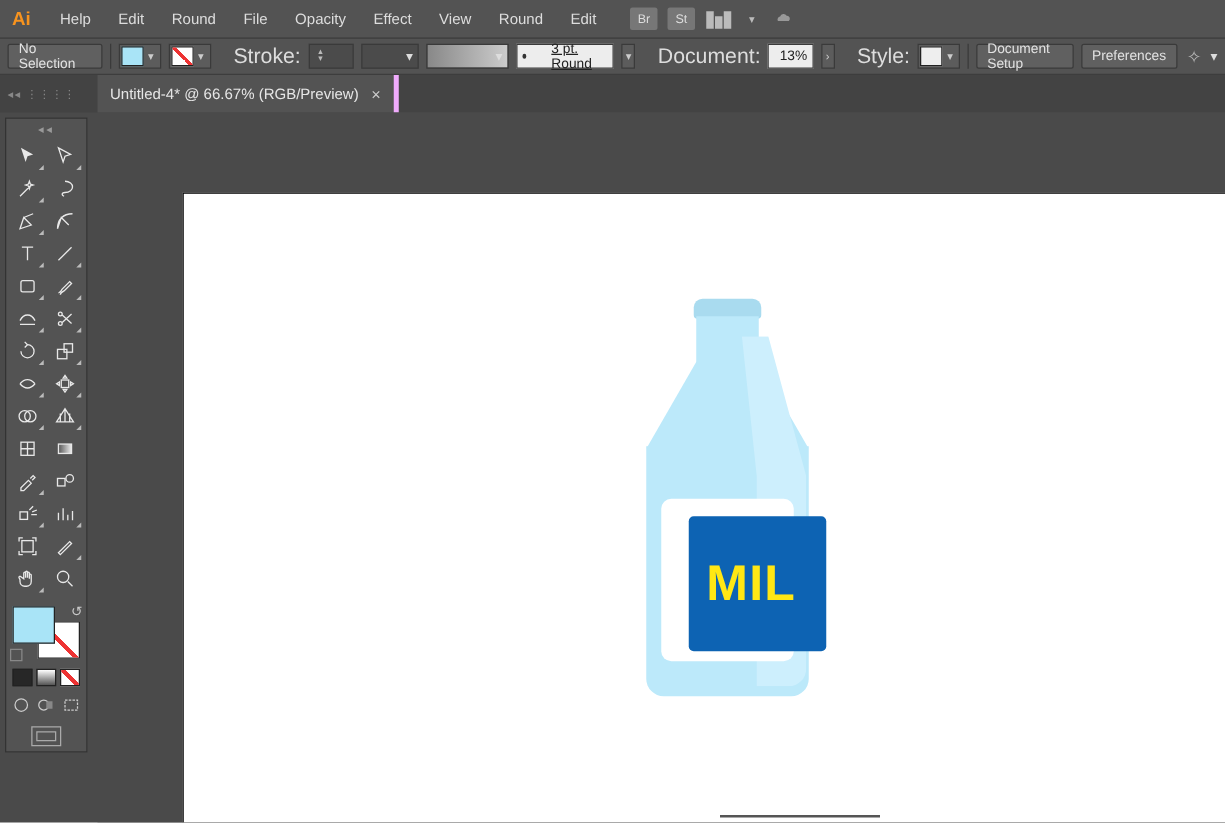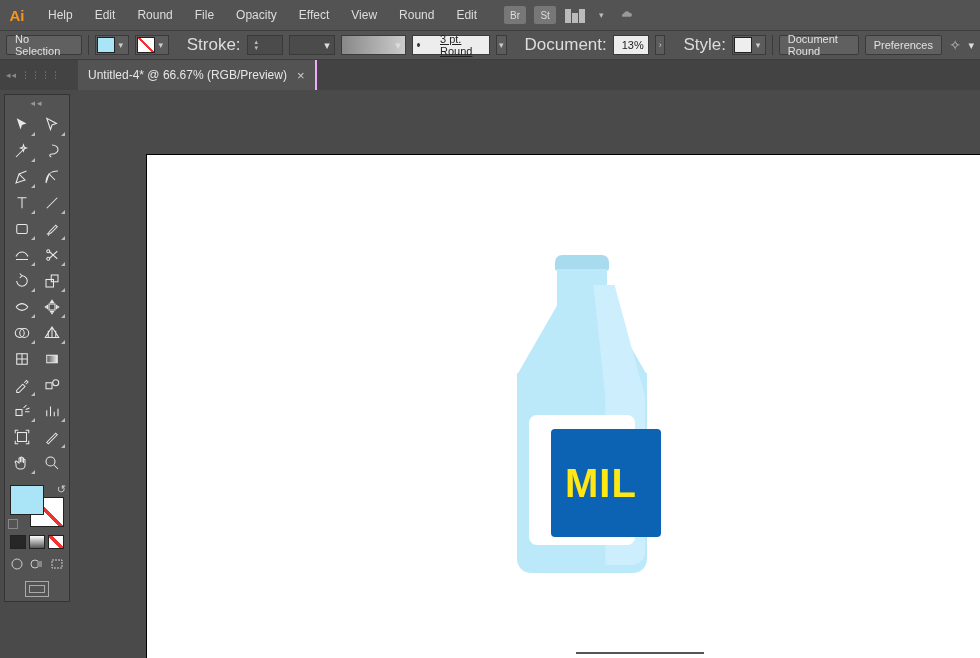--- a/index.html
+++ b/index.html
@@ -32,21 +32,21 @@
   .opac-box{ width:46px; text-align:right; justify-content:flex-end;}
   .caret{ width:14px; text-align:center; color:#ccc; font-size:9px; border:1px solid #3a3a3a; height:20px; display:flex; align-items:center; justify-content:center; background:#5c5c5c; cursor:pointer;}
   .optbar .sep{ width:1px; height:20px; background:#3a3a3a; }
   .star{ width:20px; height:20px; color:#bbb; display:flex; align-items:center; justify-content:center; font-size:14px;}
   .grad-swatch{ background:linear-gradient(90deg,#888,#ccc); width:86px;}
 
   
   .tabrow{ height:30px; background:#434343; display:flex; align-items:stretch; padding-left:78px;}
   .handle{ position:absolute; left:0; top:60px; width:78px; height:30px; display:flex; align-items:center; justify-content:flex-start; padding-left:6px;}
   .handle-dots{ font-size:9px; color:#888; letter-spacing:1px;}
-  .doc-tab{ background:#535353; display:flex; align-items:center; padding:0 10px; font-size:12px; color:#e6e6e6; gap:10px; border-right:2px solid #f0abfc; }
+  .doc-tab{ background:#535353; display:flex; align-items:center; padding:0 10px; font-size:12px; color:#e6e6e6; gap:10px; border-right:4px solid #f0abfc; }
   .doc-tab .close{ font-size:13px; color:#ccc; cursor:pointer; }
 
   
   .tools{ position:absolute; left:4px; top:94px; width:66px; background:#535353; border:1px solid #333; padding:4px 3px; display:flex; flex-wrap:wrap; gap:2px 2px;}
   .tools .collapser{ width:100%; text-align:center; font-size:9px; color:#999; letter-spacing:2px; height:10px; line-height:8px; margin-bottom:2px;}
   .tool{ width:28px; height:24px; display:flex; align-items:center; justify-content:center; color:#e8e8e8; border-radius:2px; cursor:pointer; position:relative;}
   .tool svg{ width:18px; height:18px; stroke:#e8e8e8; fill:none; stroke-width:1.4;}
   .tool.filled svg{ fill:#e8e8e8; stroke:none;}
   .tool .sub{ position:absolute; right:1px; bottom:1px; width:0; height:0; border-left:4px solid transparent; border-bottom:4px solid #bbb;}
   .color-block{ width:60px; height:46px; margin:6px auto 2px; position:relative;}
@@ -59,21 +59,21 @@
   .swatch-row .sw{ width:16px; height:14px; border:1px solid #222;}
   .draw-row{ width:60px; margin:4px auto 2px; display:flex; gap:4px; justify-content:center;}
   .draw-row span{ width:16px; height:14px; display:flex; align-items:center; justify-content:center;}
   .screen-row{ width:60px; margin:6px auto 0; display:flex; justify-content:center;}
   .screen-row span{ width:24px; height:16px; border:1px solid #aaa; position:relative;}
   .screen-row span::after{content:""; position:absolute; inset:3px; border:1px solid #aaa;}
 
   
   .canvas-wrap{ position:absolute; left:78px; top:90px; right:0; bottom:0; background:#4a4a4a; overflow:hidden;}
   .artboard{ position:absolute; left:68px; top:64px; width:900px; height:670px; background:#fff; border:1px solid #000;}
-  .bottle{ position:absolute; left:370px; top:100px; width:130px; height:320px;}
+  .bottle{ position:absolute; left:370px; top:84px; width:130px; height:320px;}
   .bottle .cap{ position:absolute; top:0; left:38px; width:54px; height:16px; background:#a9dbef; border-radius:7px 7px 3px 3px;}
   .bottle .neck{ position:absolute; top:14px; left:40px; width:50px; height:44px; background:#bce9fa;}
   .bottle .shoulder{ position:absolute; top:50px; left:0; width:130px; height:70px; background:#bce9fa; clip-path: polygon(31% 0, 69% 0, 100% 100%, 0 100%);}
   .bottle .body{ position:absolute; top:118px; left:0; width:130px; height:200px; background:#bce9fa; border-radius:0 0 14px 14px;}
   .bottle .hl{ position:absolute; top:30px; left:62px; width:66px; height:280px; background:#cdeffd; clip-path: polygon(22% 0, 54% 0, 100% 40%, 100% 100%, 40% 100%, 40% 40%); border-radius:0 0 14px 0;}
   .bottle .label-white{ position:absolute; top:160px; left:12px; width:106px; height:130px; background:#fff; border-radius:8px;}
   .bottle .label-blue{ position:absolute; top:174px; left:34px; width:110px; height:108px; background:#0d63b3; border-radius:4px; display:flex; align-items:center; justify-content:flex-start; overflow:hidden; padding-left:14px;}
   .bottle .label-blue span{ color:#ffe714; font-weight:600; font-size:40px; letter-spacing:1px; font-family: "Segoe UI", sans-serif;}
 
   .rulerbit{ position:absolute; left:498px; bottom:4px; width:128px; height:2px; background:#555;}
@@ -145,21 +145,21 @@
   <div class="input-like opac-box">
       <span>13%</span>
     </div>
   <div class="caret">›</div>
   <span class="stroke-label">Style:</span>
   <div class="swatch-wrap">
     <span class="swatch" style="background:#eee"></span>
     <span class="drop">▾</span>
   </div>
   <div class="sep"></div>
-  <div class="optbtn">Document Round</div>
+  <div class="optbtn">Document Setup</div>
   <div class="optbtn">Preferences</div>
   <div class="star">✧</div>
   <div class="drop">▾</div>
 </div>
 
 <div class="handle">
   <span class="handle-dots">◂◂</span>
   <span class="handle-dots" style="margin-left:4px">⋮⋮⋮⋮</span>
 </div>
 

